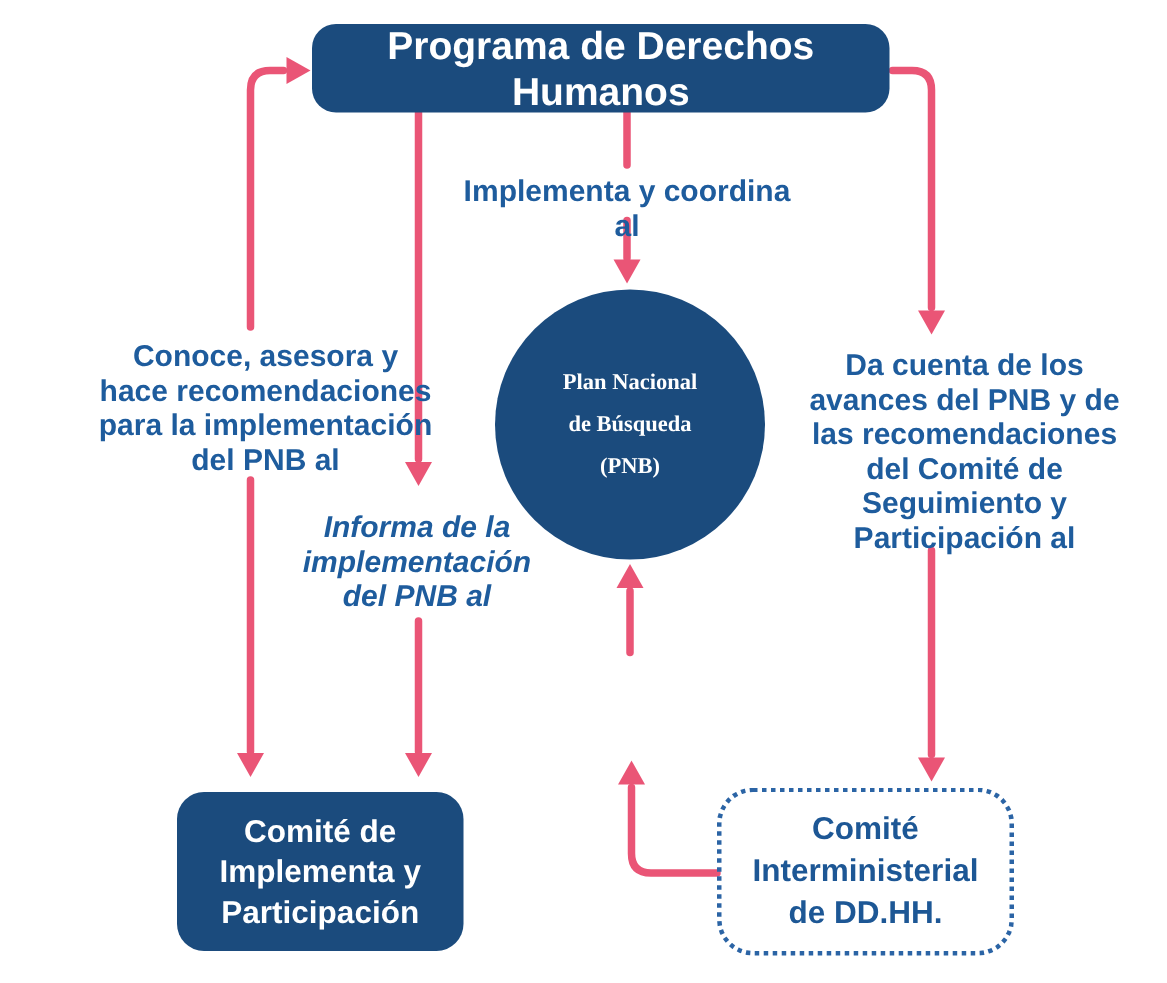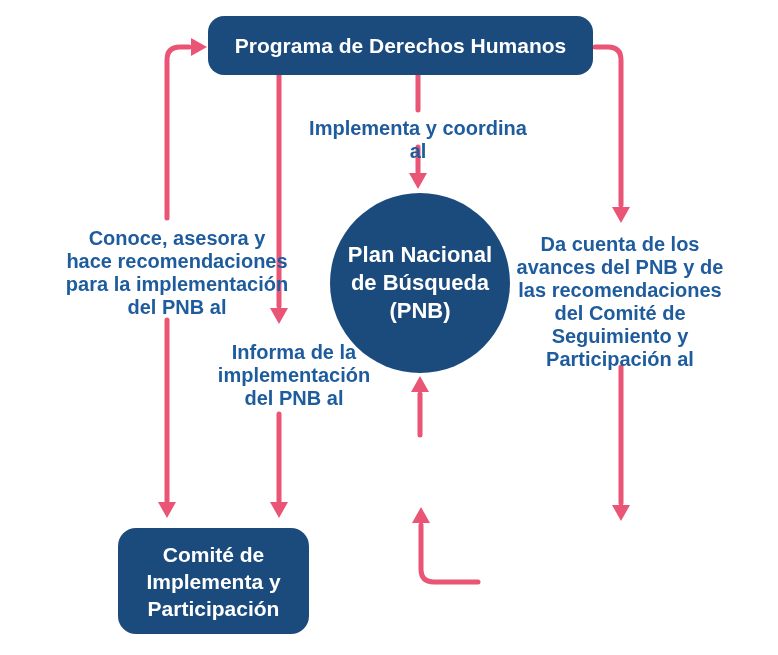--- a/index.html
+++ b/index.html
@@ -22,26 +22,26 @@
     display:flex;align-items:center;justify-content:center;
     text-align:center;
     font-weight:bold;
     color:#ffffff;
     background:var(--navy);
     white-space:pre-line;
   }
   .node-programa{
     left:208px;top:16px;width:385px;height:59px;
     border-radius:16px;
-    font-size:21px;
+    font-size:26px;
   }
   .node-circle{
     left:330px;top:193px;width:180px;height:180px;
     border-radius:50%;
-    font-size:22px;line-height:28px;
+    font-size:15px;line-height:28px;font-family:Liberation Serif, serif;
   }
   .node-seguimiento{
     left:118px;top:528px;width:191px;height:106px;
     border-radius:18px;
     font-size:21px;line-height:27px;
   }
   .node-interministerial{
     left:478px;top:525px;width:198px;height:112px;
     border-radius:24px;
     background:transparent;
@@ -53,22 +53,22 @@
   .edge-label{
     position:absolute;
     text-align:center;
     font-weight:bold;
     color:var(--label-blue);
     font-size:20px;line-height:23px;
     white-space:pre-line;
   }
   .lbl-implementa{left:298px;top:117px;width:240px;}
   .lbl-conoce{left:62px;top:227px;width:230px;}
-  .lbl-informa{left:214px;top:341px;width:160px;}
-  .lbl-dacuenta{left:515px;top:233px;width:210px;}
+  .lbl-informa{left:198px;top:341px;width:160px;font-style:italic;}
+  .lbl-dacuenta{left:538px;top:233px;width:210px;}
   .lbl-evalua{left:330px;top:439px;width:180px;}
 </style>
 </head>
 <body>
 
 <div class="canvas">
 
   <svg class="arrow-layer" width="778" height="655" viewBox="0 0 778 655" fill="none" xmlns="http://www.w3.org/2000/svg">
     <g stroke="#ea5576" stroke-width="5" stroke-linecap="round">
       <path d="M 167 218 V 60 Q 167 47 180 47 H 189"></path>
@@ -104,20 +104,23 @@
   <div class="node node-programa">Programa de Derechos Humanos</div>
 
   <div class="node node-circle">Plan Nacional
 de Búsqueda
 (PNB)</div>
 
   <div class="node node-seguimiento">Comité de
 Implementa y
 Participación</div>
 
+  <div class="node node-interministerial">Comité
+Interministerial
+de DD.HH.</div>
 
   <div class="edge-label lbl-implementa">Implementa y coordina al</div>
 
   <div class="edge-label lbl-conoce">Conoce, asesora y
 hace recomendaciones
 para la implementación
 del PNB al</div>
 
   <div class="edge-label lbl-informa">Informa de la
 implementación

